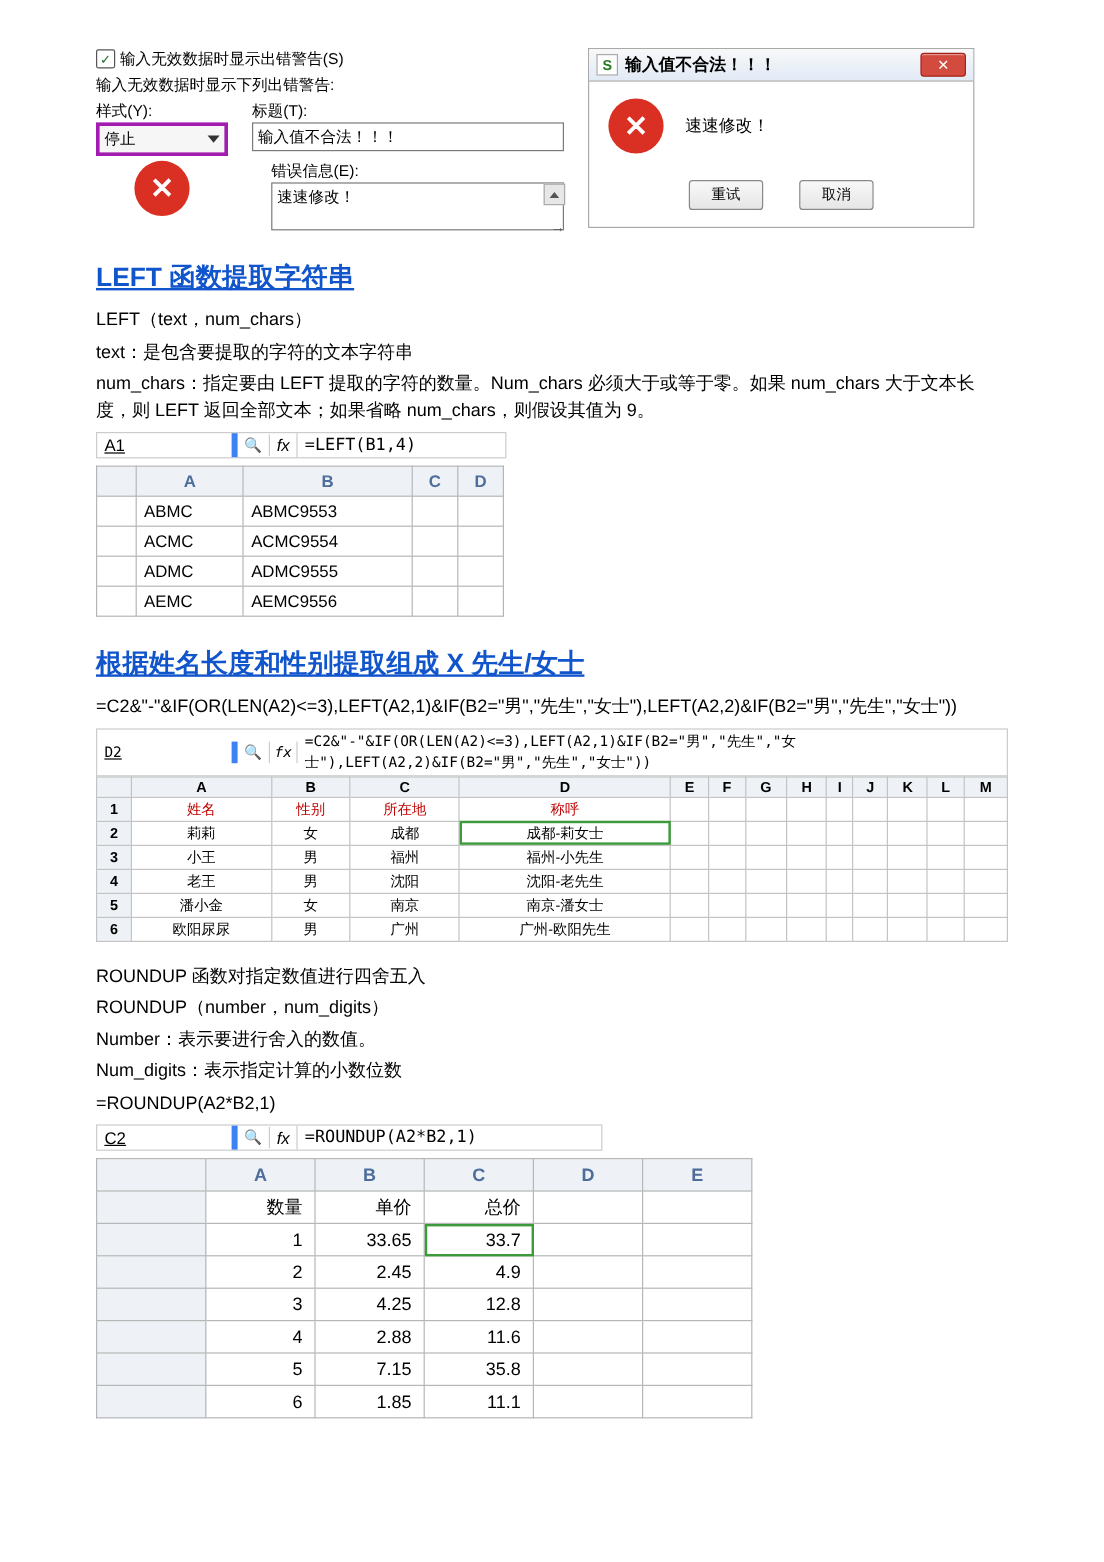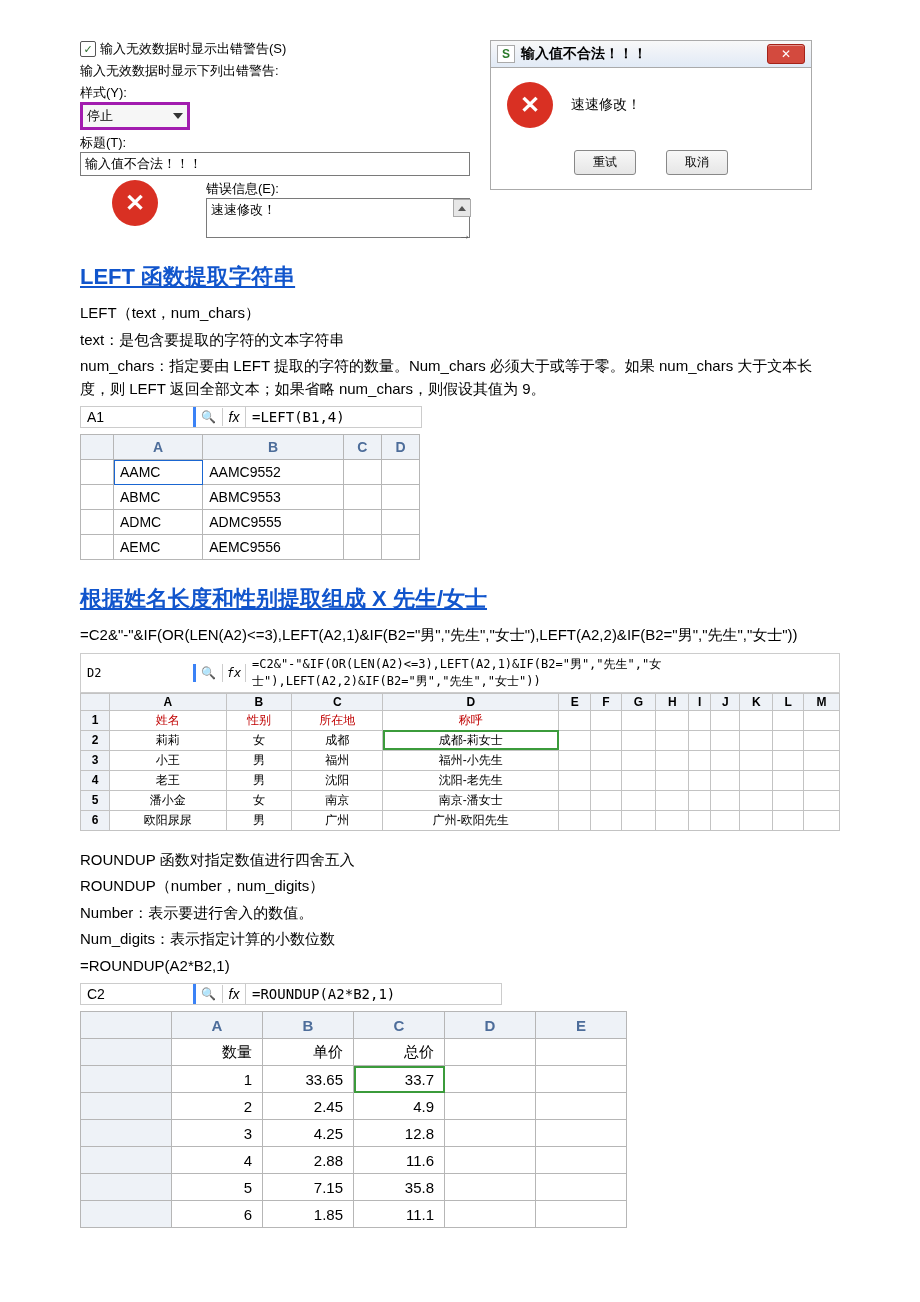--- a/index.html
+++ b/index.html
@@ -36,23 +36,22 @@
     justify-content: center;
     font-size: 11px;
     color: #2a6b2a;
     background: #fff;
   }
   .fs-label {
     margin: 2px 0 4px 0;
   }
   .style-row {
     display:flex;
-    gap:4px;
+    gap:20px;
     margin-bottom: 4px;
-    flex-direction: column;
   }
   .style-col1 { width: 110px;}
   .style-col2 { flex:1;}
   .lbl {}
   .sel {
     border: 3px solid #a21caf;
     background: #f6f6f6;
     padding: 2px 4px;
     width: 100%;
     box-sizing: border-box;
@@ -66,21 +65,21 @@
   .txt {
     border:1px solid #7a7a7a;
     padding: 2px 4px;
     width: 100%;
     box-sizing:border-box;
     background:#fff;
   }
   .err-icon-row {
     display:flex;
     align-items:flex-start;
-    gap: 16px;
+    gap: 36px;
   }
   .err-col1 {width:110px;display:flex;justify-content:center;}
   .err-col2 {flex:1;}
   .stop-icon {
     width:46px;height:46px;border-radius:50%;background:#d93023;display:flex;align-items:center;justify-content:center;position:relative;
   }
   .stop-icon:after{content:"✕";color:#fff;font-weight:bold;font-size:24px;}
   .ta {
     border:1px solid #7a7a7a;
     padding:2px 4px;
@@ -163,21 +162,21 @@
     text-align:left;
     background:#fff;
     height:20px;
   }
   table.sheet th {
     background:#eef2f7;
     color:#4d6d9a;
     text-align:center;
   }
   .fx-bar{display:flex;align-items:center;border:1px solid #ccc;margin-top:6px;}
-  .fx-bar .namebox{width:100px;padding:2px 6px;border-right:3px solid #3b82f6;}
+  .fx-bar .namebox{width:100px;padding:2px 6px;border-right:5px solid #3b82f6;text-decoration:underline;}
   .fx-bar .fxicon{width:26px;text-align:center;color:#6b6b6b;border-right:1px solid #ccc;padding:2px 0;}
   .fx-bar .fxlabel{width:22px;text-align:center;font-style:italic;border-right:1px solid #ccc;padding:2px 0;}
   .fx-bar .formula{padding:2px 6px;flex:1;font-family:monospace;}
 
   
   .wide-bar {font-family:monospace;font-size:12px;}
   table.wide {
     border-collapse:collapse;width:100%;font-size:12px;
   }
   table.wide th, table.wide td {
@@ -275,29 +274,29 @@
   <tbody>
       <tr>
     <th style="width:20px;"></th>
     <th>A</th>
     <th>B</th>
     <th>C</th>
     <th>D</th>
   </tr>
   <tr>
         <td></td>
-        <td class="sel-cell-blue">AAMC</td>
-        <td>AAMC9552</td>
-        <td></td>
-        <td></td>
-      </tr>
-  <tr>
-        <td></td>
         <td>ABMC</td>
         <td>ABMC9553</td>
+        <td></td>
+        <td></td>
+      </tr>
+  <tr>
+        <td></td>
+        <td>ACMC</td>
+        <td>ACMC9554</td>
         <td></td>
         <td></td>
       </tr>
   <tr>
         <td></td>
         <td>ADMC</td>
         <td>ADMC9555</td>
         <td></td>
         <td></td>
       </tr>

